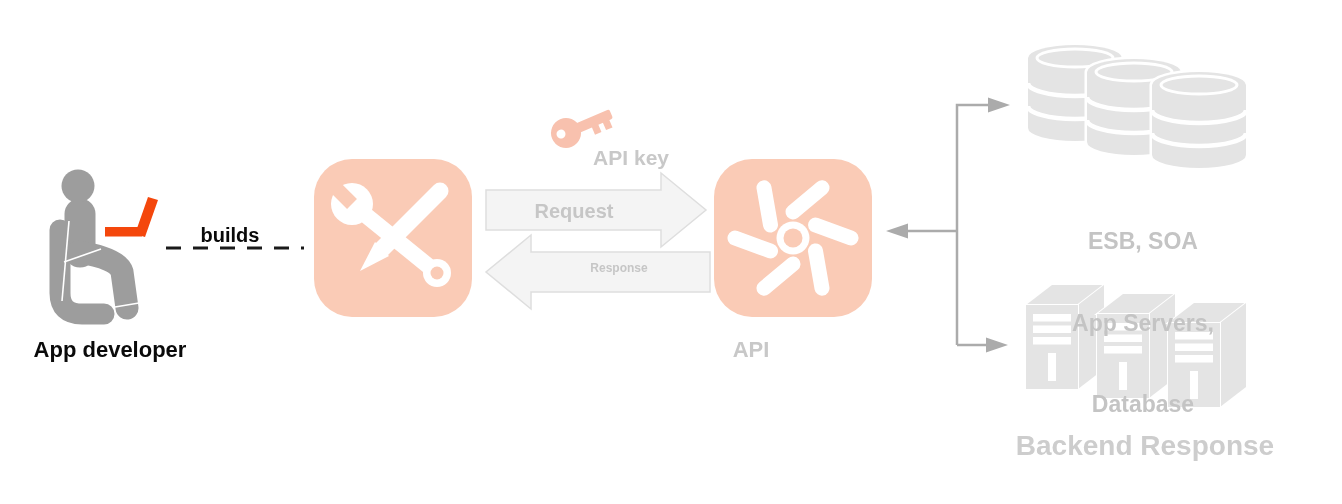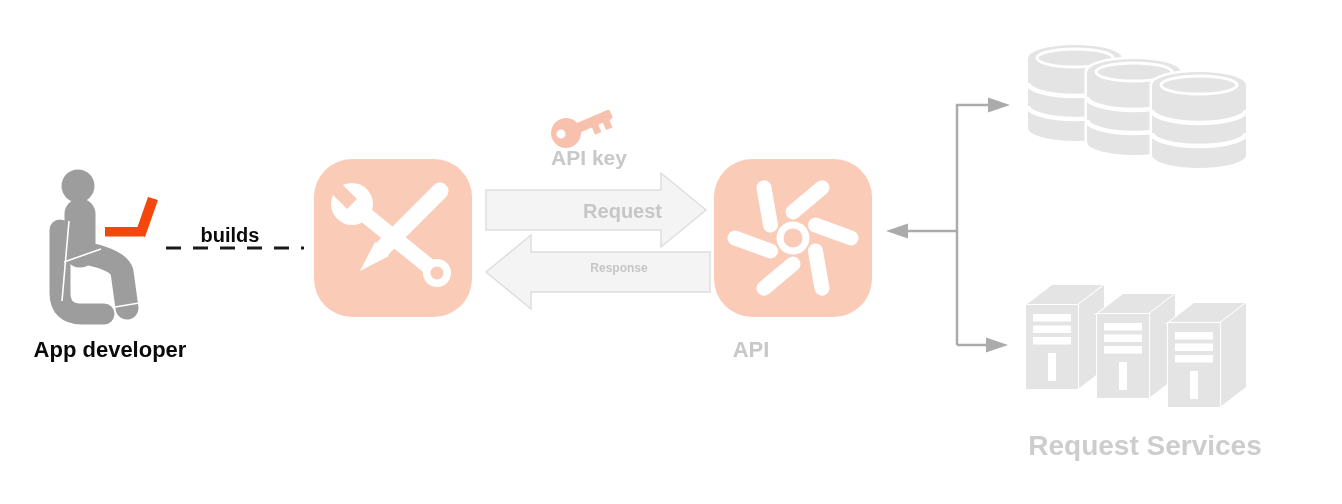--- a/index.html
+++ b/index.html
@@ -137,23 +137,28 @@
         <rect x="1190" y="371" width="8" height="28" fill="#fff"></rect>
       </g>
     </g>
   </svg>
 
   <div class="lbl dark" style="left:10px;top:325px;width:200px;font-size:22px;margin-top:12px;">App developer</div>
 
   <div class="lbl dark" style="left:175px;top:224px;width:110px;font-size:20px;">builds</div>
 
 
-  <div class="lbl" style="left:509px;top:146px;width:160px;font-size:21px;">API key</div>
+  <div class="lbl" style="left:509px;top:146px;width:160px;font-size:21px;text-align:right;">API key</div>
 
-  <div class="lbl" style="left:486px;top:200px;width:176px;font-size:20px;color:#C6C6C6;text-align:right;">Request</div>
+  <div class="lbl" style="left:486px;top:200px;width:176px;font-size:20px;color:#C6C6C6;">Request</div>
 
   <div class="lbl" style="left:528px;top:261px;width:182px;font-size:12px;color:#C6C6C6;">Response</div>
 
   <div class="lbl" style="left:672px;top:337px;width:158px;font-size:22px;">API</div>
 
+  <div class="lbl" style="left:1038px;top:174px;width:210px;font-size:23px;color:#C4C4C4;">
+    <div>ESB, SOA</div>
+    <div>App Servers,</div>
+    <div>Database</div>
+  </div>
 
-  <div class="lbl" style="left:1000px;top:429px;width:290px;font-size:28px;color:#CDCDCD;">Request Services</div>
+  <div class="lbl" style="left:1000px;top:429px;width:290px;font-size:28px;color:#CDCDCD;">Backend Response</div>
 </div>
 
 </body></html>

